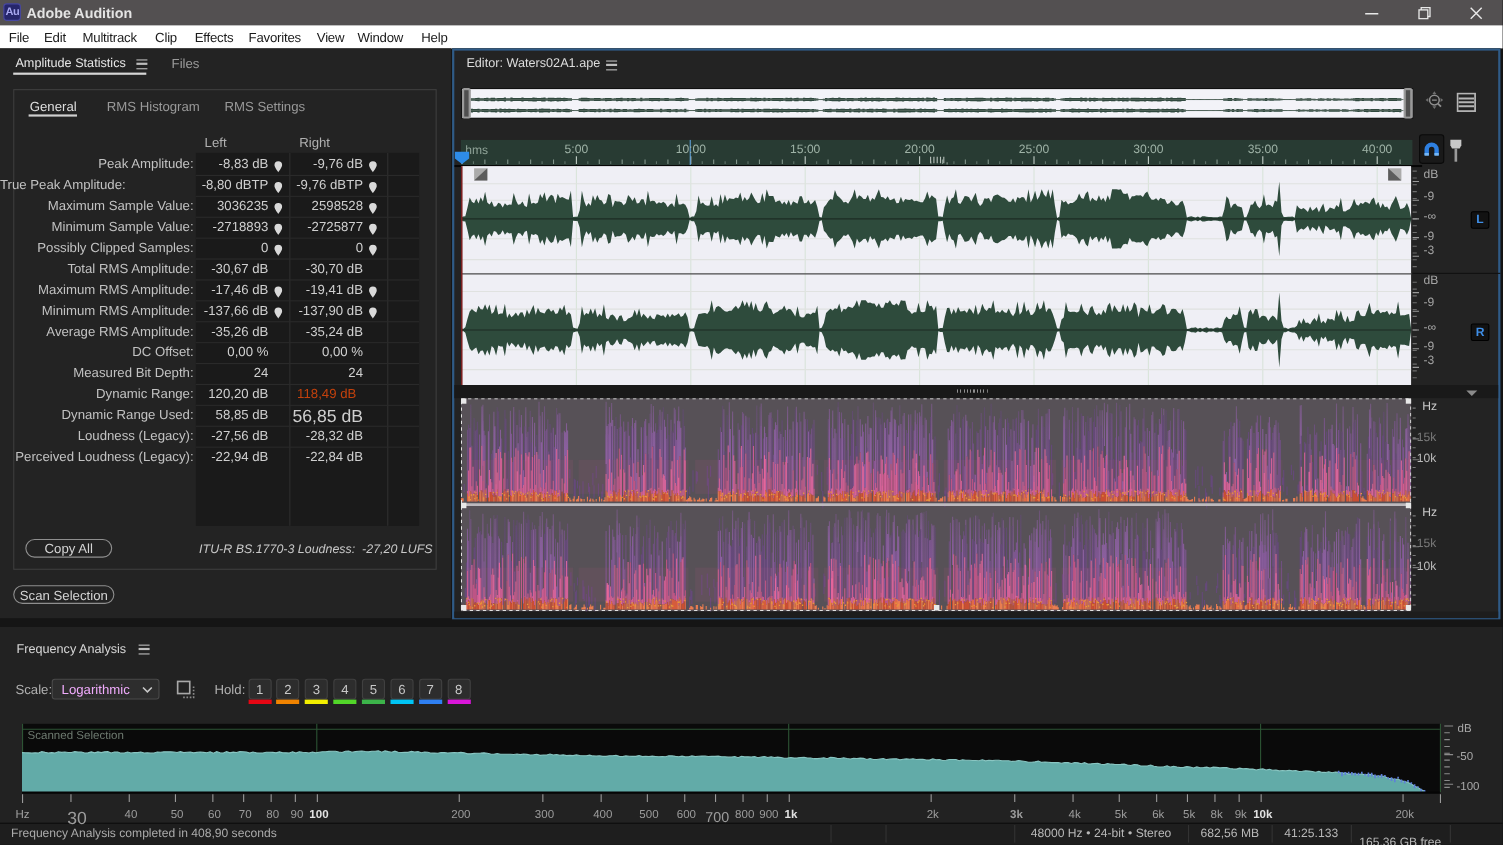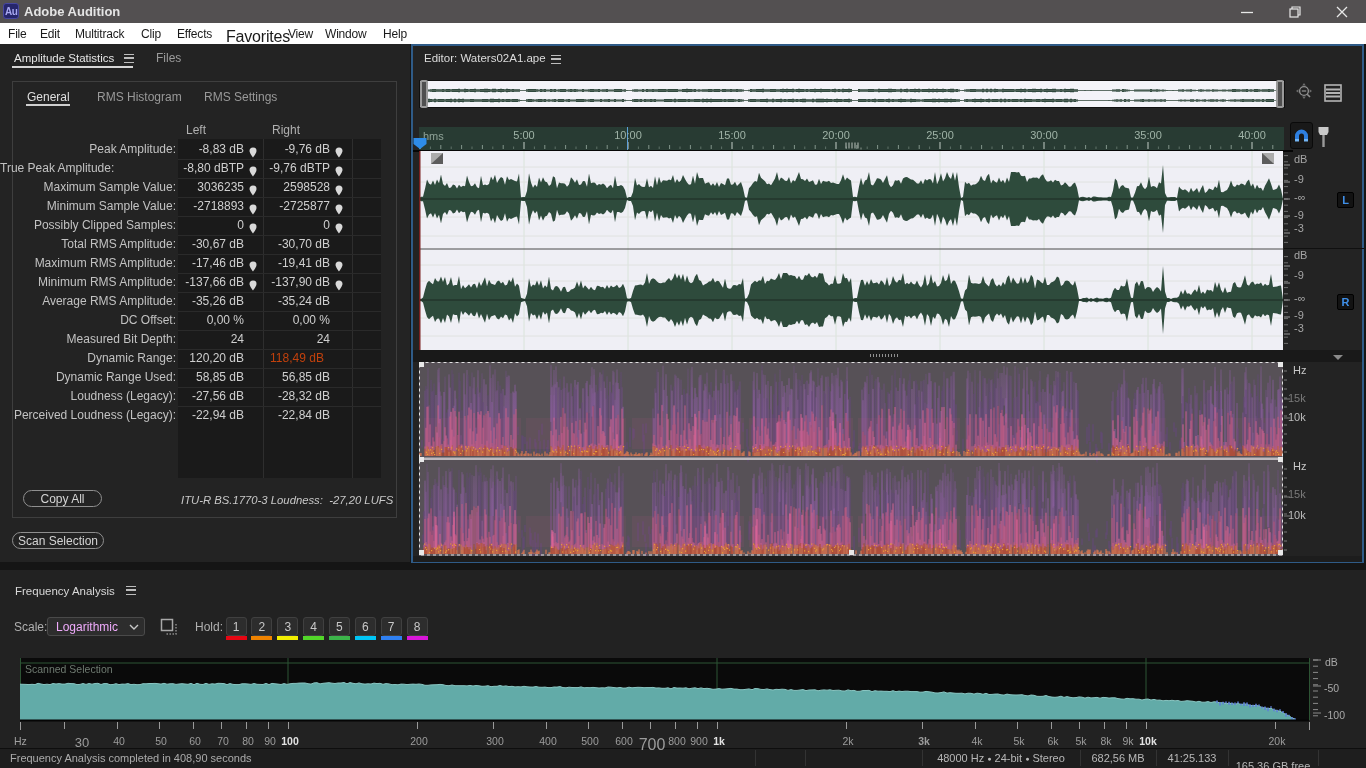--- a/index.html
+++ b/index.html
@@ -18,21 +18,21 @@
     <path d="M0 6.5H12" stroke="#E8E8E8" stroke-width="1.3" fill="none"></path>
     <rect x="49" y="3" width="8" height="8" fill="none" stroke="#E8E8E8" stroke-width="1.2"></rect>
     <path d="M51 3V1h8v8h-2" stroke="#E8E8E8" stroke-width="1.2" fill="none"></path>
     <path d="M96 1L106 11M106 1L96 11" stroke="#E8E8E8" stroke-width="1.3" fill="none"></path>
   </svg>
 <div class="t" style="left:8px;top:27px;font-size:12px;color:#1A1A1A;letter-spacing:-0.2px">File</div>
 <div class="t" style="left:40px;top:27px;font-size:12px;color:#1A1A1A;letter-spacing:-0.2px">Edit</div>
 <div class="t" style="left:75px;top:27px;font-size:12px;color:#1A1A1A;letter-spacing:-0.2px">Multitrack</div>
 <div class="t" style="left:141px;top:27px;font-size:12px;color:#1A1A1A;letter-spacing:-0.2px">Clip</div>
 <div class="t" style="left:177px;top:27px;font-size:12px;color:#1A1A1A;letter-spacing:-0.2px">Effects</div>
-<div class="t" style="left:226px;top:27px;font-size:16px;color:#1A1A1A;letter-spacing:-0.2px">Favorites</div>
+<div class="t" style="left:226px;top:27px;font-size:12px;color:#1A1A1A;letter-spacing:-0.2px">Favorites</div>
 <div class="t" style="left:288px;top:27px;font-size:12px;color:#1A1A1A;letter-spacing:-0.2px">View</div>
 <div class="t" style="left:325px;top:27px;font-size:12px;color:#1A1A1A;letter-spacing:-0.2px">Window</div>
 <div class="t" style="left:383px;top:27px;font-size:12px;color:#1A1A1A;letter-spacing:-0.2px">Help</div>
 <div class="t" style="left:14px;top:51px;font-size:11.5px;color:#E6E6E6;">Amplitude Statistics</div>
 <div class="abs" style="left:124px;top:54px;width:10px;height:9px;border-top:1.5px solid #BDBDBD;border-bottom:1.5px solid #BDBDBD">
     <div style="height:1.5px;background:#BDBDBD;margin-top:2.2px"></div>
   </div>
 <div class="abs" style="left:12px;top:66px;width:121px;height:2px;background:#D6D6D6"></div>
 <div class="t" style="left:156px;top:51px;font-size:12px;color:#9B9B9B;">Files</div>
 <div class="abs" style="left:12px;top:81px;width:385px;height:437px;border:1px solid #3E3E3E"></div>
@@ -130,21 +130,21 @@
 <div class="t" style="left:0px;top:332px;width:176px;text-align:right;font-size:12px;color:#C2C2C2;">Measured Bit Depth:</div>
 <div class="t" style="left:178px;top:332px;width:66px;text-align:right;font-size:12px;color:#CFCFCF;">24</div>
 <div class="t" style="left:264px;top:332px;width:66px;text-align:right;font-size:12px;color:#CFCFCF;">24</div>
 <div class="abs" style="left:178px;top:349px;width:203px;height:1px;background:#2A2A2A"></div>
 <div class="t" style="left:0px;top:351px;width:176px;text-align:right;font-size:12px;color:#C2C2C2;">Dynamic Range:</div>
 <div class="t" style="left:178px;top:351px;width:66px;text-align:right;font-size:12px;color:#CFCFCF;">120,20 dB</div>
 <div class="t" style="left:264px;top:351px;width:66px;text-align:center;font-size:12px;color:#c2410c;">118,49 dB</div>
 <div class="abs" style="left:178px;top:368px;width:203px;height:1px;background:#2A2A2A"></div>
 <div class="t" style="left:0px;top:370px;width:176px;text-align:right;font-size:12px;color:#C2C2C2;">Dynamic Range Used:</div>
 <div class="t" style="left:178px;top:370px;width:66px;text-align:right;font-size:12px;color:#CFCFCF;">58,85 dB</div>
-<div class="t" style="left:264px;top:370px;width:66px;text-align:right;font-size:12px;color:#CFCFCF;">56,85 dB</div>
+<div class="t" style="left:264px;top:370px;width:66px;text-align:right;font-size:16px;color:#CFCFCF;">56,85 dB</div>
 <div class="abs" style="left:178px;top:387px;width:203px;height:1px;background:#2A2A2A"></div>
 <div class="t" style="left:0px;top:389px;width:176px;text-align:right;font-size:12px;color:#C2C2C2;">Loudness (Legacy):</div>
 <div class="t" style="left:178px;top:389px;width:66px;text-align:right;font-size:12px;color:#CFCFCF;">-27,56 dB</div>
 <div class="t" style="left:264px;top:389px;width:66px;text-align:right;font-size:12px;color:#CFCFCF;">-28,32 dB</div>
 <div class="abs" style="left:178px;top:406px;width:203px;height:1px;background:#2A2A2A"></div>
 <div class="t" style="left:0px;top:408px;width:176px;text-align:right;font-size:12px;color:#C2C2C2;">Perceived Loudness (Legacy):</div>
 <div class="t" style="left:178px;top:408px;width:66px;text-align:right;font-size:12px;color:#CFCFCF;">-22,94 dB</div>
 <div class="t" style="left:264px;top:408px;width:66px;text-align:right;font-size:12px;color:#CFCFCF;">-22,84 dB</div>
 <div class="abs" style="left:23px;top:490px;width:79px;height:17px;border:1px solid #8F8F8F;border-radius:9px"></div>
 <div class="t" style="left:23px;top:492px;width:79px;text-align:center;font-size:12px;color:#D4D4D4;">Copy All</div>
@@ -366,34 +366,34 @@
     <path d="M1217 47.6v2.4M1220 48.9v3.7M1223 48.8v2.8M1226 48.6v1.7M1229 48.8v3.0M1232 49.5v2.4M1235 49.4v2.6M1238 48.5v1.9M1241 50.4v1.8M1244 49.3v3.8M1247 49.5v3.4M1250 51.2v3.4M1253 51.7v2.2M1256 50.7v3.3M1259 51.5v1.7M1262 53.5v2.0M1265 53.6v3.5M1268 54.5v3.7M1271 53.2v1.6M1274 55.6v2.7M1277 56.7v2.6M1280 56.2v1.8M1283 58.1v1.8M1286 60.0v3.7M1289 61.7v1.5M1292 64.0v2.8M1295 65.2v1.7" stroke="#5E7FD9" stroke-width="1.5" fill="none"></path>
     <path d="M20 67.5H1309" stroke="#050505" stroke-width="2" fill="none"></path>
     <path d="M20.5 69V77M1309.5 69V77M64.5 69V76M117.5 69V76M159.5 69V76M193.5 69V76M221.5 69V76M246.5 69V76M268.5 69V76M288.5 69V76M417.5 69V76M493.5 69V76M546.5 69V76M588.5 69V76M622.5 69V76M650.5 69V76M675.5 69V76M697.5 69V76M717.5 69V76M846.5 69V76M922.5 69V76M975.5 69V76M1017.5 69V76M1051.5 69V76M1079.5 69V76M1104.5 69V76M1126.5 69V76M1146.5 69V76M1275.5 69V76" stroke="#9A9A9A" fill="none"></path>
     <path d="M1313 7.0h5M1313 13.2h5M1313 19.4h5M1313 25.6h5M1313 31.8h5M1313 38.0h5M1313 44.2h5M1313 50.4h5M1313 56.6h5M1313 62.8h5M1313 7h8M1313 33h8M1313 60h8" stroke="#8A8A8A" fill="none"></path>
   </svg>
 <div class="t" style="left:25px;top:663px;font-size:10.5px;color:#6E7A70;">Scanned Selection</div>
 <div class="t" style="left:1325px;top:656px;font-size:10.5px;color:#A8A8A8;">dB</div>
 <div class="t" style="left:1324px;top:682px;font-size:10.5px;color:#A8A8A8;">-50</div>
 <div class="t" style="left:1324px;top:709px;font-size:10.5px;color:#A8A8A8;">-100</div>
 <div class="t" style="left:14px;top:735px;font-size:10.5px;color:#A0A0A0;">Hz</div>
-<div class="t" style="left:82px;top:735px;transform:translateX(-50%);font-size:13px;color:#9C9C9C;font-weight:400">30</div>
+<div class="t" style="left:70px;top:735px;transform:translateX(-50%);font-size:16px;color:#9C9C9C;font-weight:400">30</div>
 <div class="t" style="left:119px;top:735px;transform:translateX(-50%);font-size:10.5px;color:#9C9C9C;font-weight:400">40</div>
 <div class="t" style="left:161px;top:735px;transform:translateX(-50%);font-size:10.5px;color:#9C9C9C;font-weight:400">50</div>
 <div class="t" style="left:195px;top:735px;transform:translateX(-50%);font-size:10.5px;color:#9C9C9C;font-weight:400">60</div>
 <div class="t" style="left:223px;top:735px;transform:translateX(-50%);font-size:10.5px;color:#9C9C9C;font-weight:400">70</div>
 <div class="t" style="left:248px;top:735px;transform:translateX(-50%);font-size:10.5px;color:#9C9C9C;font-weight:400">80</div>
 <div class="t" style="left:270px;top:735px;transform:translateX(-50%);font-size:10.5px;color:#9C9C9C;font-weight:400">90</div>
 <div class="t" style="left:290px;top:735px;transform:translateX(-50%);font-size:10.5px;color:#E2E2E2;font-weight:700">100</div>
 <div class="t" style="left:419px;top:735px;transform:translateX(-50%);font-size:10.5px;color:#9C9C9C;font-weight:400">200</div>
 <div class="t" style="left:495px;top:735px;transform:translateX(-50%);font-size:10.5px;color:#9C9C9C;font-weight:400">300</div>
 <div class="t" style="left:548px;top:735px;transform:translateX(-50%);font-size:10.5px;color:#9C9C9C;font-weight:400">400</div>
 <div class="t" style="left:590px;top:735px;transform:translateX(-50%);font-size:10.5px;color:#9C9C9C;font-weight:400">500</div>
 <div class="t" style="left:624px;top:735px;transform:translateX(-50%);font-size:10.5px;color:#9C9C9C;font-weight:400">600</div>
-<div class="t" style="left:652px;top:735px;transform:translateX(-50%);font-size:16px;color:#9C9C9C;font-weight:400">700</div>
+<div class="t" style="left:652px;top:735px;transform:translateX(-50%);font-size:13px;color:#9C9C9C;font-weight:400">700</div>
 <div class="t" style="left:677px;top:735px;transform:translateX(-50%);font-size:10.5px;color:#9C9C9C;font-weight:400">800</div>
 <div class="t" style="left:699px;top:735px;transform:translateX(-50%);font-size:10.5px;color:#9C9C9C;font-weight:400">900</div>
 <div class="t" style="left:719px;top:735px;transform:translateX(-50%);font-size:10.5px;color:#E2E2E2;font-weight:700">1k</div>
 <div class="t" style="left:848px;top:735px;transform:translateX(-50%);font-size:10.5px;color:#9C9C9C;font-weight:400">2k</div>
 <div class="t" style="left:924px;top:735px;transform:translateX(-50%);font-size:10.5px;color:#9C9C9C;font-weight:700">3k</div>
 <div class="t" style="left:977px;top:735px;transform:translateX(-50%);font-size:10.5px;color:#9C9C9C;font-weight:400">4k</div>
 <div class="t" style="left:1019px;top:735px;transform:translateX(-50%);font-size:10.5px;color:#9C9C9C;font-weight:400">5k</div>
 <div class="t" style="left:1053px;top:735px;transform:translateX(-50%);font-size:10.5px;color:#9C9C9C;font-weight:400">6k</div>
 <div class="t" style="left:1081px;top:735px;transform:translateX(-50%);font-size:10.5px;color:#9C9C9C;font-weight:400">5k</div>
 <div class="t" style="left:1106px;top:735px;transform:translateX(-50%);font-size:10.5px;color:#9C9C9C;font-weight:400">8k</div>

